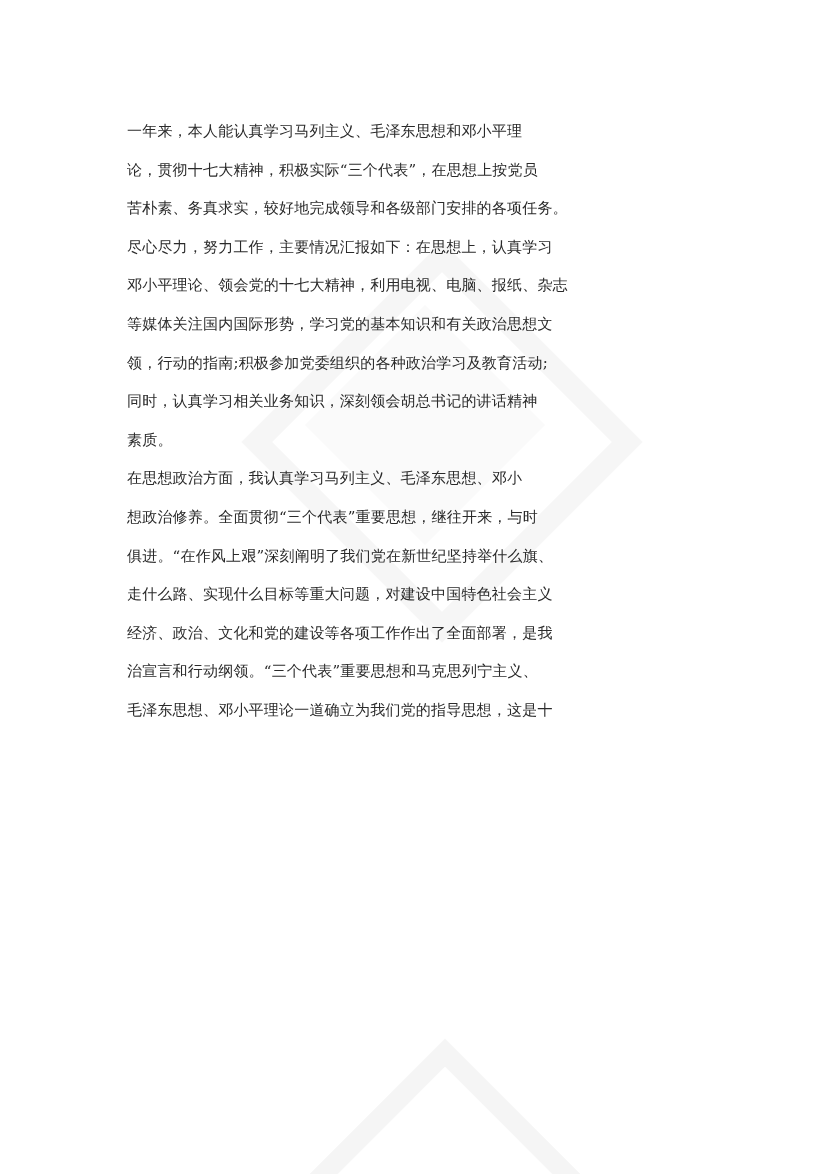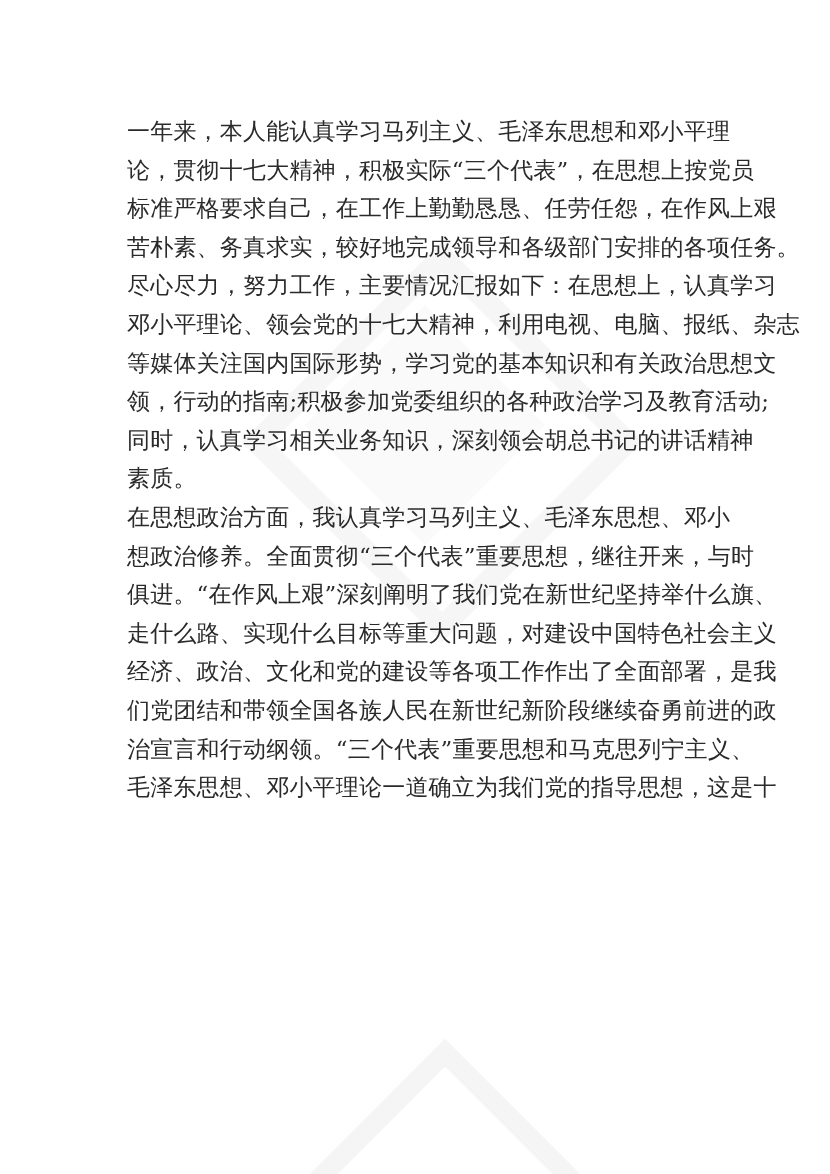--- a/index.html
+++ b/index.html
@@ -23,21 +23,21 @@
     }
     .text-block {
       position: absolute;
       left: 127px;
       top: 112px;
       width: 600px;
     }
     .line {
       height: 38.6px;
       line-height: 38.6px;
-      font-size: 23px;
+      font-size: 15px;
       white-space: nowrap;
       letter-spacing: 0.2px;
     }
     .watermark {
       position: absolute;
       pointer-events: none;
     }
     .wm1 {
       left: 300px; top: 300px;
       width: 240px; height: 240px;
@@ -63,33 +63,31 @@
 
 <div class="page">
   <div class="watermark wm1"></div>
   <div class="watermark wm1-inner"></div>
   <div class="watermark wm2"></div>
 
   <div class="text-block">
     <div>
       <div class="line">一年来，本人能认真学习马列主义、毛泽东思想和邓小平理</div>
       <div class="line">论，贯彻十七大精神，积极实际“三个代表”，在思想上按党员</div>
-      <div class="line">标准严格要求自己，在工作上勤勤恳恳、任劳任怨，在作风上艰</div>
       <div class="line">苦朴素、务真求实，较好地完成领导和各级部门安排的各项任务。</div>
       <div class="line">尽心尽力，努力工作，主要情况汇报如下：在思想上，认真学习</div>
       <div class="line">邓小平理论、领会党的十七大精神，利用电视、电脑、报纸、杂志</div>
       <div class="line">等媒体关注国内国际形势，学习党的基本知识和有关政治思想文</div>
       <div class="line">领，行动的指南;积极参加党委组织的各种政治学习及教育活动;</div>
       <div class="line">同时，认真学习相关业务知识，深刻领会胡总书记的讲话精神</div>
       <div class="line">素质。</div>
     </div>
     <div>
       <div class="line">在思想政治方面，我认真学习马列主义、毛泽东思想、邓小</div>
       <div class="line">想政治修养。全面贯彻“三个代表”重要思想，继往开来，与时</div>
       <div class="line">俱进。“在作风上艰”深刻阐明了我们党在新世纪坚持举什么旗、</div>
       <div class="line">走什么路、实现什么目标等重大问题，对建设中国特色社会主义</div>
       <div class="line">经济、政治、文化和党的建设等各项工作作出了全面部署，是我</div>
-      <div class="line">们党团结和带领全国各族人民在新世纪新阶段继续奋勇前进的政</div>
       <div class="line">治宣言和行动纲领。“三个代表”重要思想和马克思列宁主义、</div>
       <div class="line">毛泽东思想、邓小平理论一道确立为我们党的指导思想，这是十</div>
     </div>
   </div>
 </div>
 
 </body></html>

